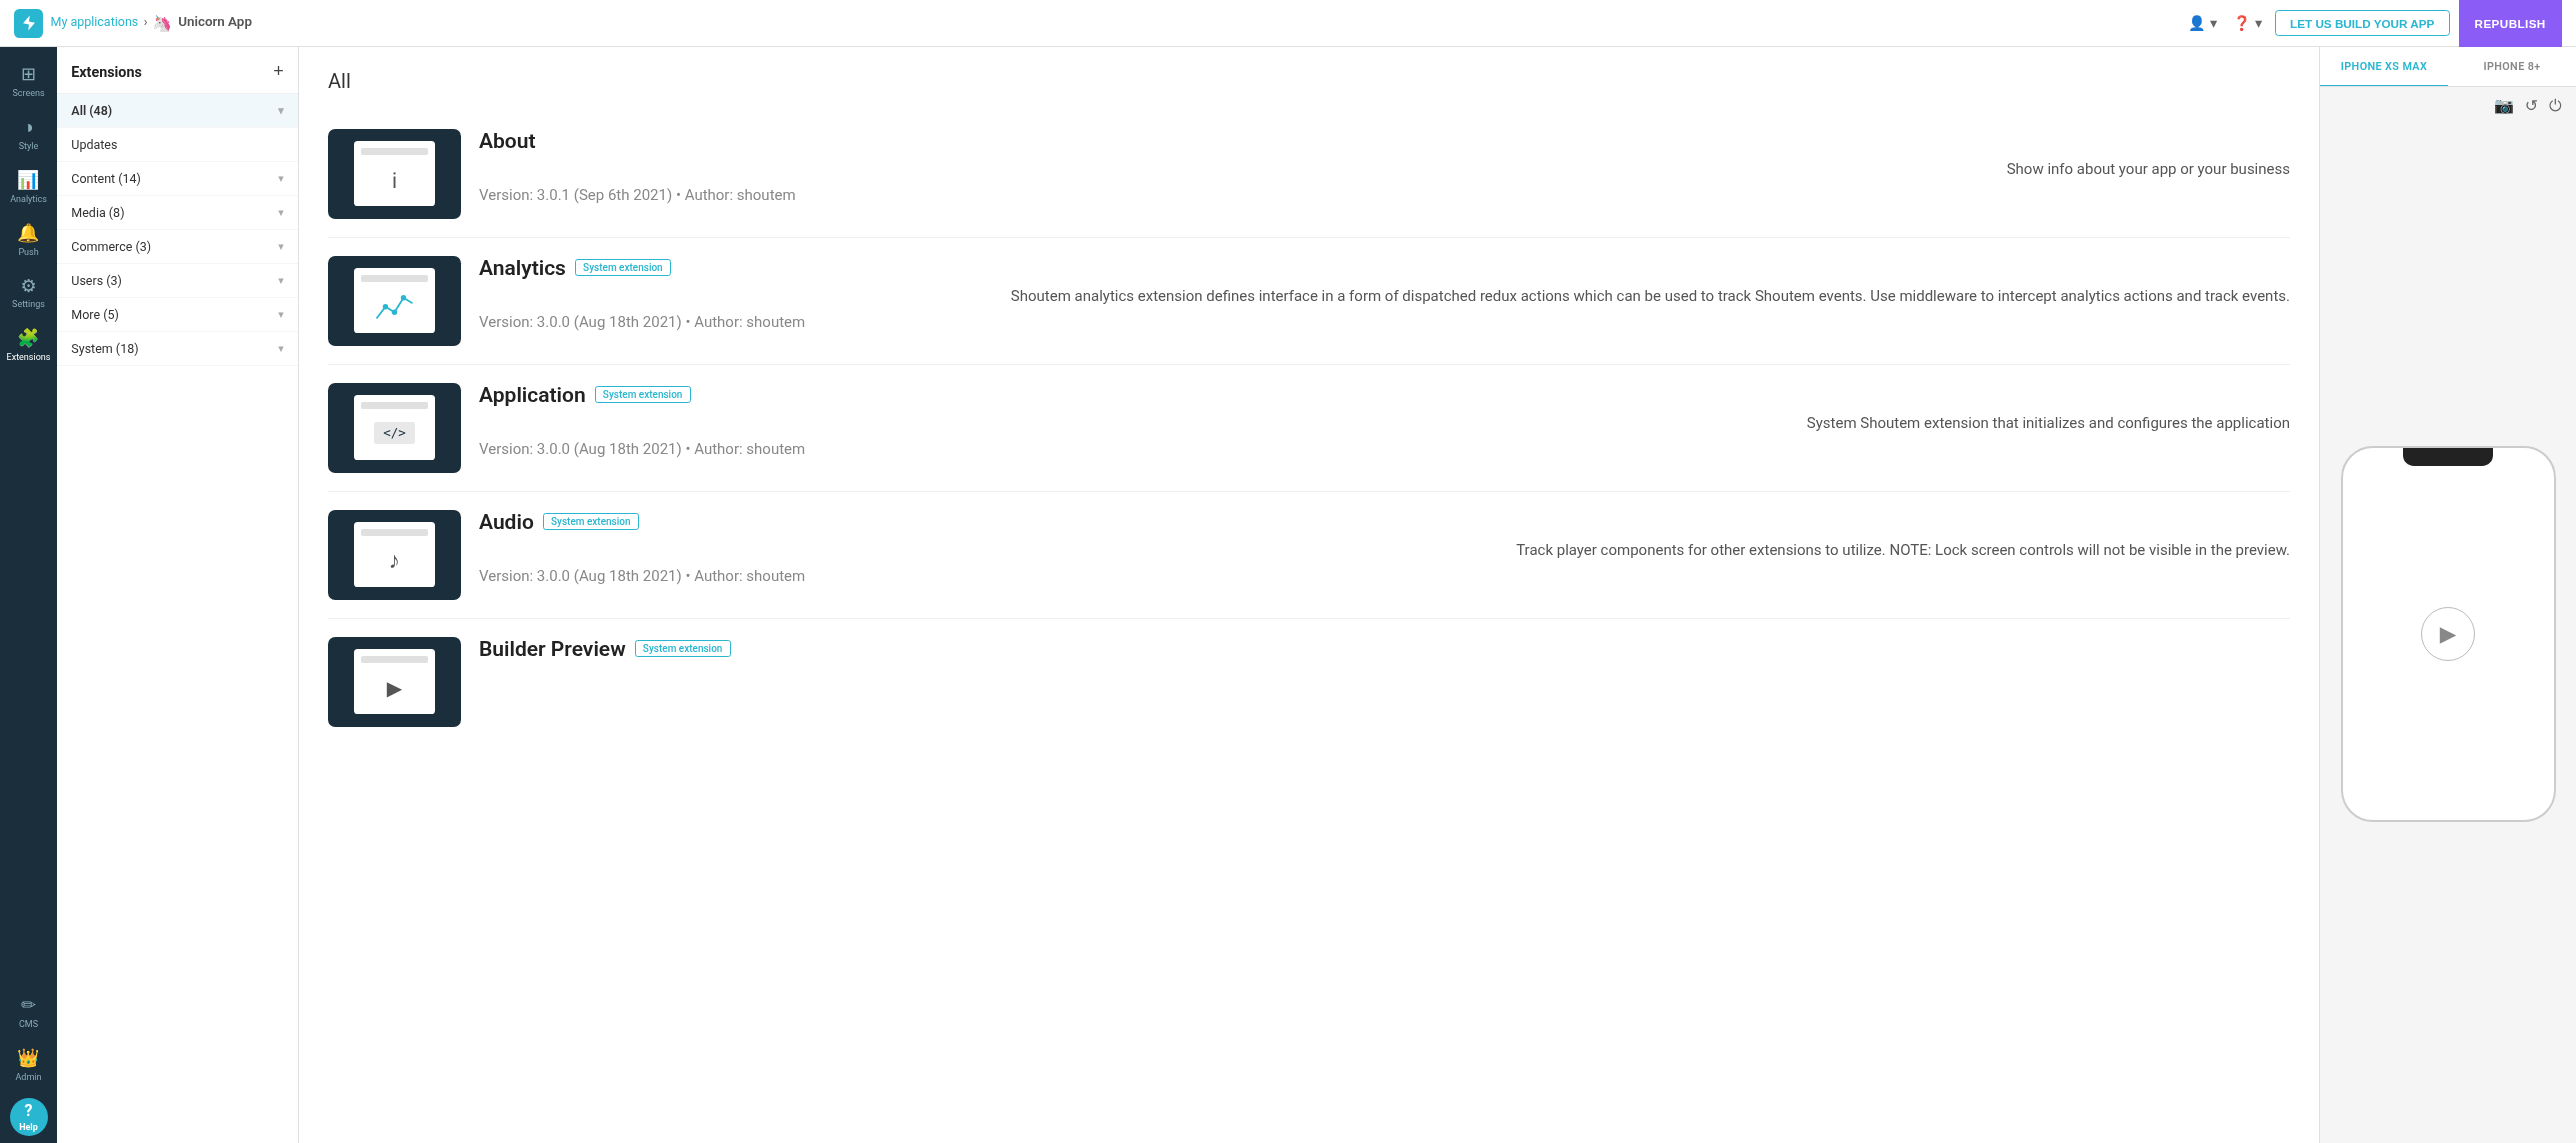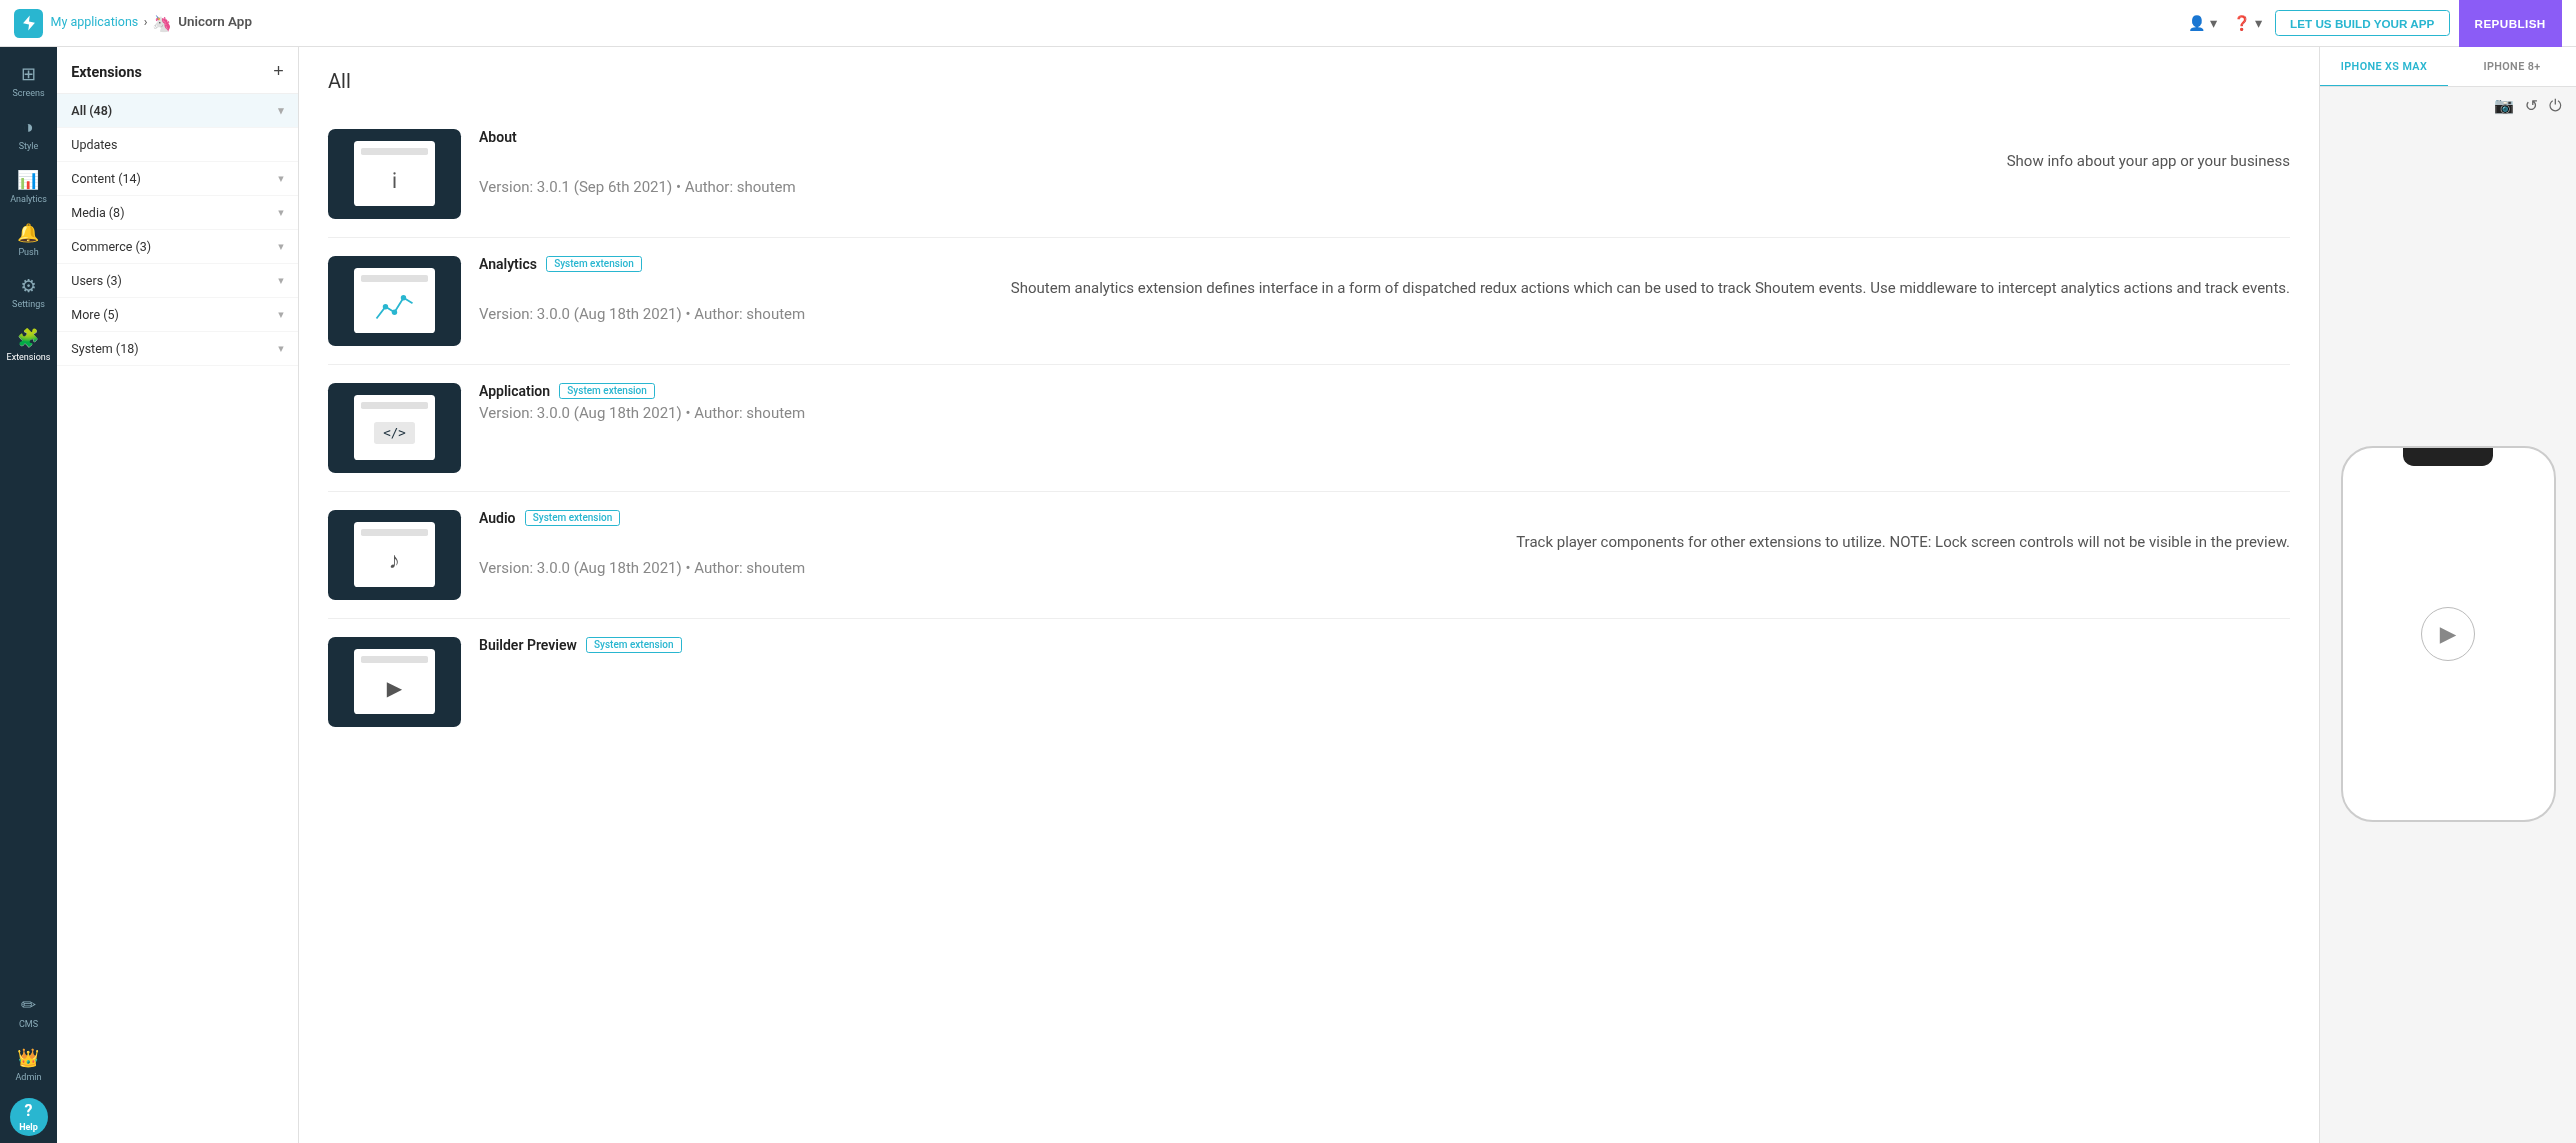--- a/index.html
+++ b/index.html
@@ -79,21 +79,21 @@
       overflow: hidden; position: relative;
     }
     .ext-thumb-inner {
       width: 81px; height: 65px; background: #fff; border-radius: 3.6px;
       display: flex; align-items: center; justify-content: center; font-size: 20px; color: #1a2e3b;
       position: relative;
     }
     .ext-thumb-bar { position: absolute; top: 7.2px; left: 7.2px; right: 7.2px; height: 7.2px; background: #e0e0e0; border-radius: 1.8px; }
     .ext-info { flex: 1; }
     .ext-title-row { display: flex; align-items: center; gap: 9px; margin-bottom: 5.4px; }
-    .ext-name { font-size: 14px; font-weight: 600; color: #222; }
+    .ext-name { font-size: 21px; font-weight: 600; color: #222; }
     .ext-badge {
       border: 1.3px solid #29b6d0; color: #29b6d0; font-size: 10px;
       padding: 1.8px 7.2px; border-radius: 2.7px; font-weight: 500;
     }
     .ext-desc { font-size: 15px; color: #555; line-height: 1.5; margin-bottom: 5.4px; text-align: right; }
     .ext-meta { font-size: 15px; color: #888; }
 
     
     .preview-panel {
       width: 257px; background: #f5f5f5; border-left: 0.9px solid #e0e0e0;
@@ -280,20 +280,21 @@
         <div class="ext-thumb-inner">
           <div class="ext-thumb-bar"></div>
           <div style="margin-top:10.8px;background:#e8e8e8;padding:3.6px 9px;border-radius:2.7px;font-size:12.5px;color:#1a2e3b;font-family:monospace;">&lt;/&gt;</div>
         </div>
       </div>
       <div class="ext-info">
         <div class="ext-title-row">
           <span class="ext-name">Application</span>
           <span class="ext-badge">System extension</span>
         </div>
+        <div class="ext-desc">System Shoutem extension that initializes and configures the application</div>
         <div class="ext-meta">Version: 3.0.0 (Aug 18th 2021) • Author: shoutem</div>
       </div>
     </div>
 
     <div class="ext-card">
       <div class="ext-thumb">
         <div class="ext-thumb-inner">
           <div class="ext-thumb-bar"></div>
           <span style="margin-top:12.5px;font-size:23px;color:#555;">♪</span>
         </div>

